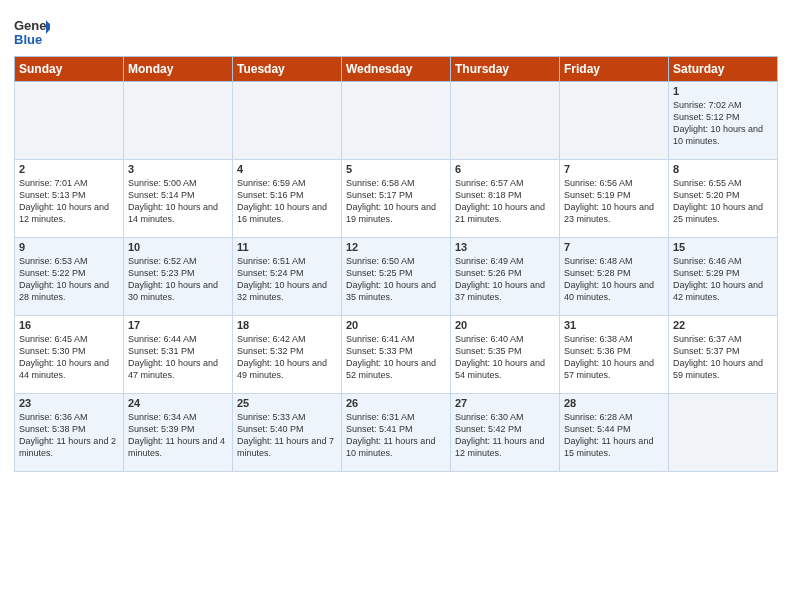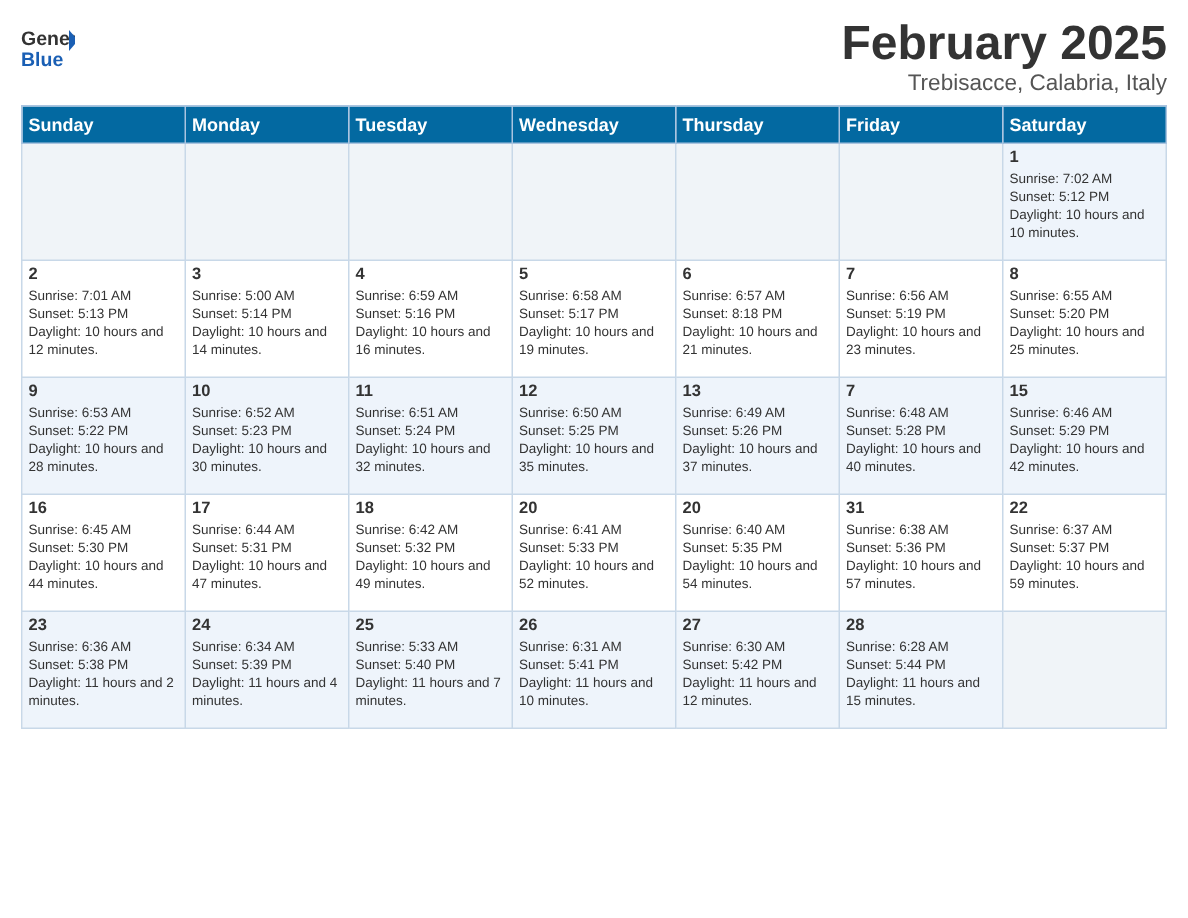--- a/index.html
+++ b/index.html
@@ -37,21 +37,21 @@
     .location {
       font-size: 15px;
       color: #555;
     }
     table {
       width: 100%;
       border-collapse: collapse;
       table-layout: fixed;
     }
     th {
-      background-color: #0369a1;
+      background-color: #c2410c;
       color: #fff;
       font-size: 12px;
       font-weight: bold;
       padding: 5px 4px;
       text-align: left;
       border: 1px solid #aac4e0;
     }
     td {
       vertical-align: top;
       border: 1px solid #c8d8e8;
@@ -82,24 +82,20 @@
 
 <div class="container">
   <div class="header-area">
     <div class="logo">
   <svg width="36" height="36" viewBox="0 0 36 36">
     <text x="0" y="16" font-size="13" font-weight="bold" fill="#333" font-family="Arial">General</text>
     <text x="0" y="30" font-size="13" font-weight="bold" fill="#1a5fb4" font-family="Arial">Blue</text>
     <polygon points="32,6 38,13 32,20" fill="#1a5fb4"></polygon>
   </svg>
 </div>
-    <div class="title-block">
-      <div class="month-title">February 2025</div>
-      <div class="location">Trebisacce, Calabria, Italy</div>
-    </div>
   </div>
 
   <table>
     <thead>
       <tr>
         <th>Sunday</th>
         <th>Monday</th>
         <th>Tuesday</th>
         <th>Wednesday</th>
         <th>Thursday</th>

